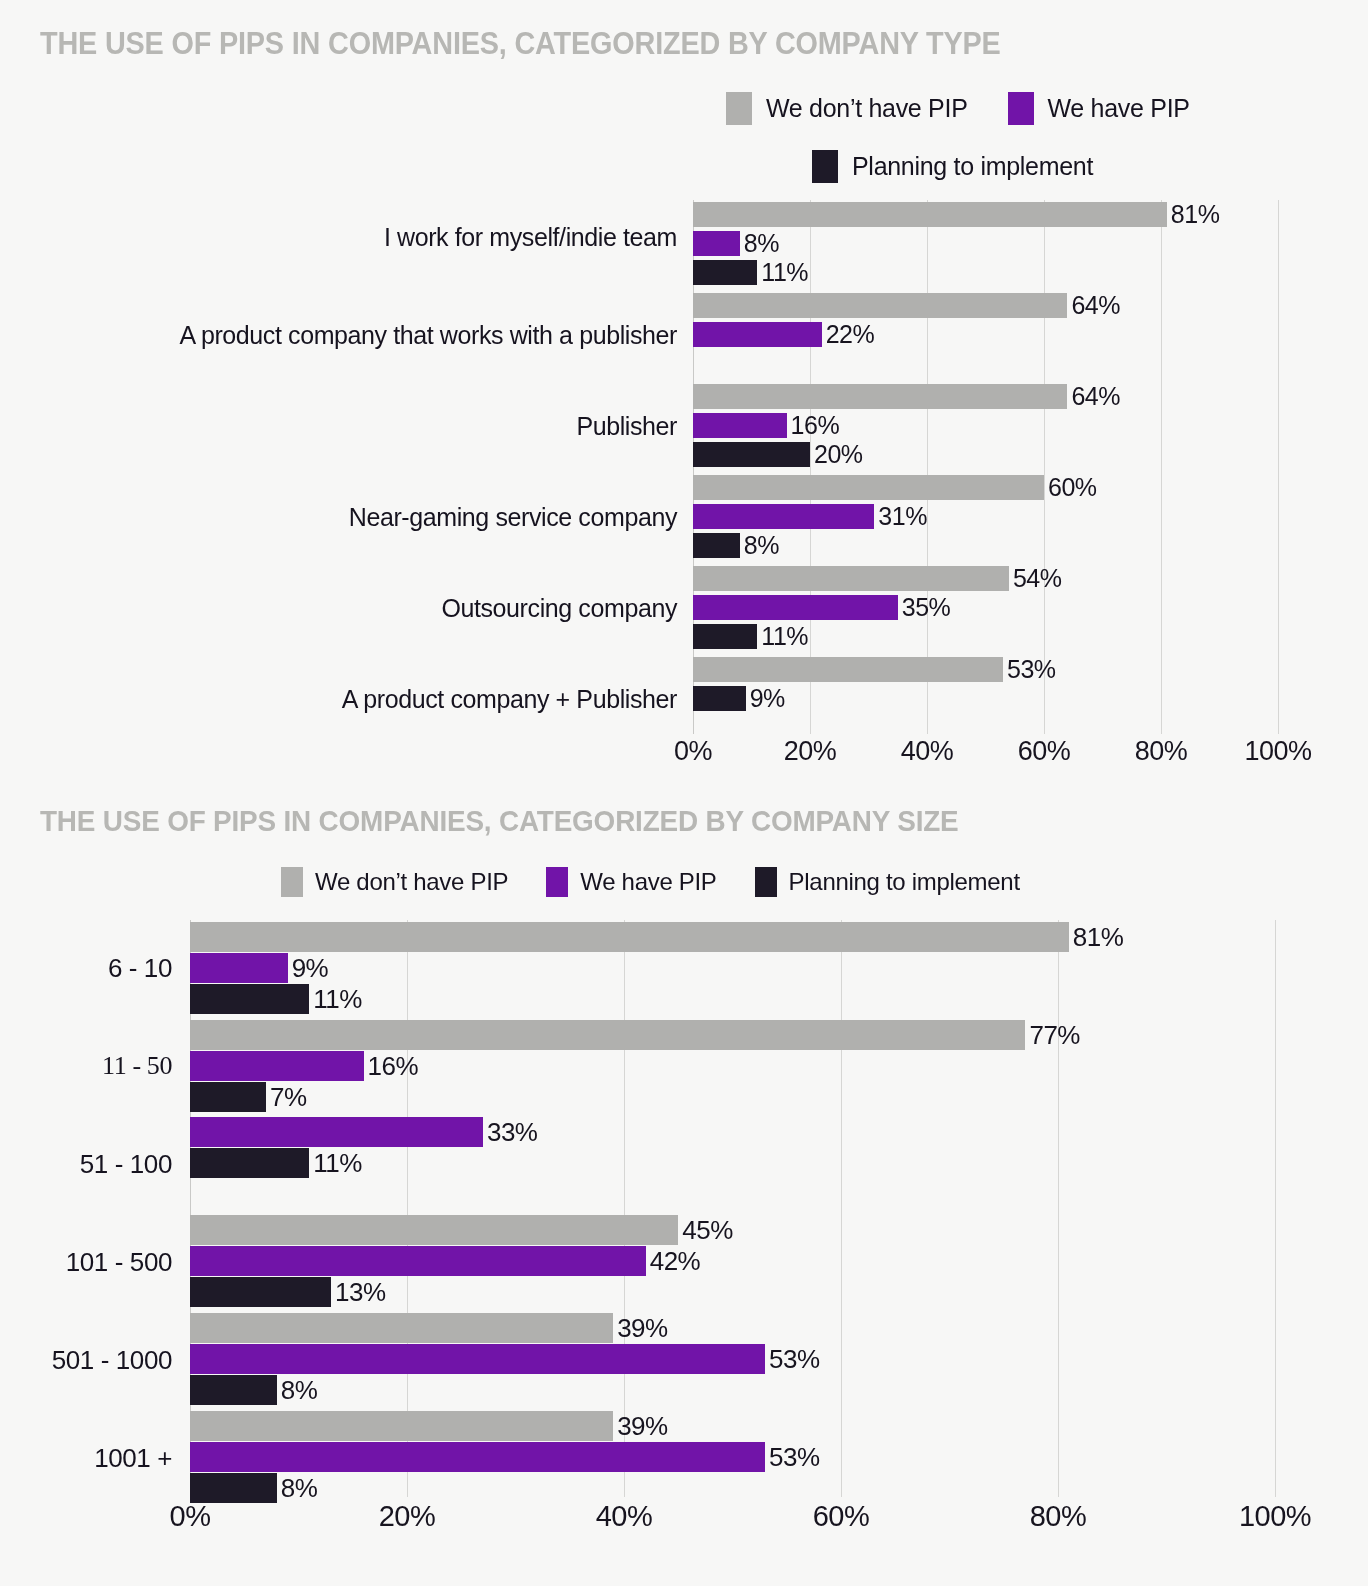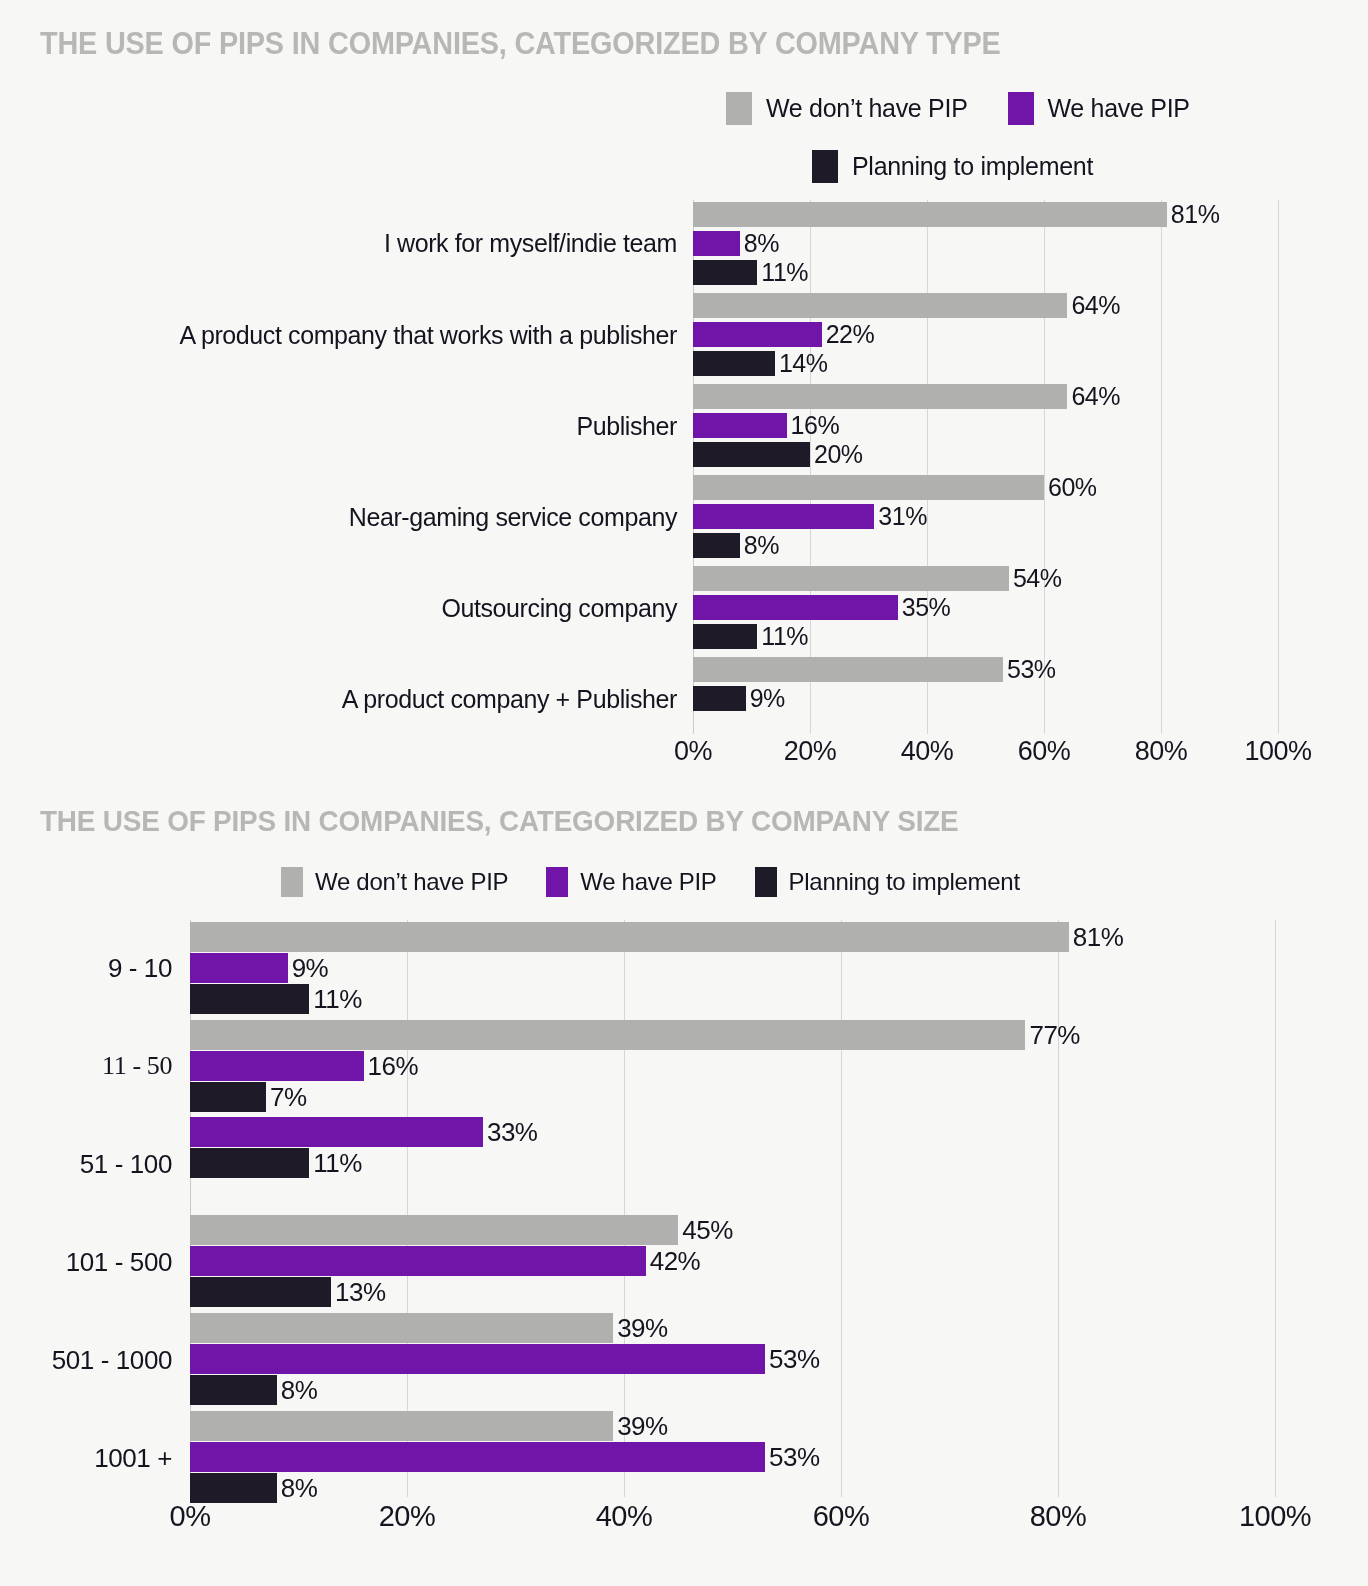--- a/index.html
+++ b/index.html
@@ -195,21 +195,21 @@
   </div>
 
   <div class="legend" id="legend-1-row2">
     <div class="legend-item">
       <span class="legend-swatch" style="background:#1e1a28"></span>
       <span class="legend-label">Planning to implement</span>
     </div>
   </div>
 
   <div id="cats-1">
-      <div class="cat-label" style="top: 29px;">I work for myself/indie team</div>
+      <div class="cat-label" style="top: 23px;">I work for myself/indie team</div>
       <div class="cat-label" style="top: 120.5px;">A product company that works with a publisher</div>
       <div class="cat-label" style="top: 211.5px;">Publisher</div>
       <div class="cat-label" style="top: 302.5px;">Near-gaming service company</div>
       <div class="cat-label" style="top: 393.5px;">Outsourcing company</div>
       <div class="cat-label" style="top: 484.5px;">A product company + Publisher</div>
     </div>
 
   <div class="plot" id="plot-1">
       <div class="gridline first" style="left: 0px;"></div>
       <div class="gridline" style="left: 117px;"></div>
@@ -233,24 +233,20 @@
       </div>
       <div class="group">
         <div class="bar-row r1">
           <div class="bar" style="width: 374.4px; background: rgb(176, 176, 174);"></div>
           <span class="bar-value">64%</span>
         </div>
         <div class="bar-row r2">
           <div class="bar" style="width: 128.7px; background: rgb(113, 20, 168);"></div>
           <span class="bar-value">22%</span>
         </div>
-        <div class="bar-row r3">
-          <div class="bar" style="width: 81.9px; background: rgb(30, 26, 40);"></div>
-          <span class="bar-value">14%</span>
-        </div>
       </div>
       <div class="group">
         <div class="bar-row r1">
           <div class="bar" style="width: 374.4px; background: rgb(176, 176, 174);"></div>
           <span class="bar-value">64%</span>
         </div>
         <div class="bar-row r2">
           <div class="bar" style="width: 93.6px; background: rgb(113, 20, 168);"></div>
           <span class="bar-value">16%</span>
         </div>
@@ -319,21 +315,21 @@
       <span class="legend-swatch" style="background:#7114a8"></span>
       <span class="legend-label">We have PIP</span>
     </div>
     <div class="legend-item">
       <span class="legend-swatch" style="background:#1e1a28"></span>
       <span class="legend-label">Planning to implement</span>
     </div>
   </div>
 
   <div id="cats-2">
-      <div class="cat-label" style="top: 33px;">9 - 10</div>
+      <div class="cat-label" style="top: 33px;">6 - 10</div>
       <div class="cat-label" style="top: 131px; font-family: Liberation Serif, serif;">11 - 50</div>
       <div class="cat-label" style="top: 229px;">51 - 100</div>
       <div class="cat-label" style="top: 327px;">101 - 500</div>
       <div class="cat-label" style="top: 425px;">501 - 1000</div>
       <div class="cat-label" style="top: 523px;">1001 +</div>
     </div>
 
   <div class="plot" id="plot-2">
       <div class="gridline first" style="left: 0px;"></div>
       <div class="gridline" style="left: 217px;"></div>

